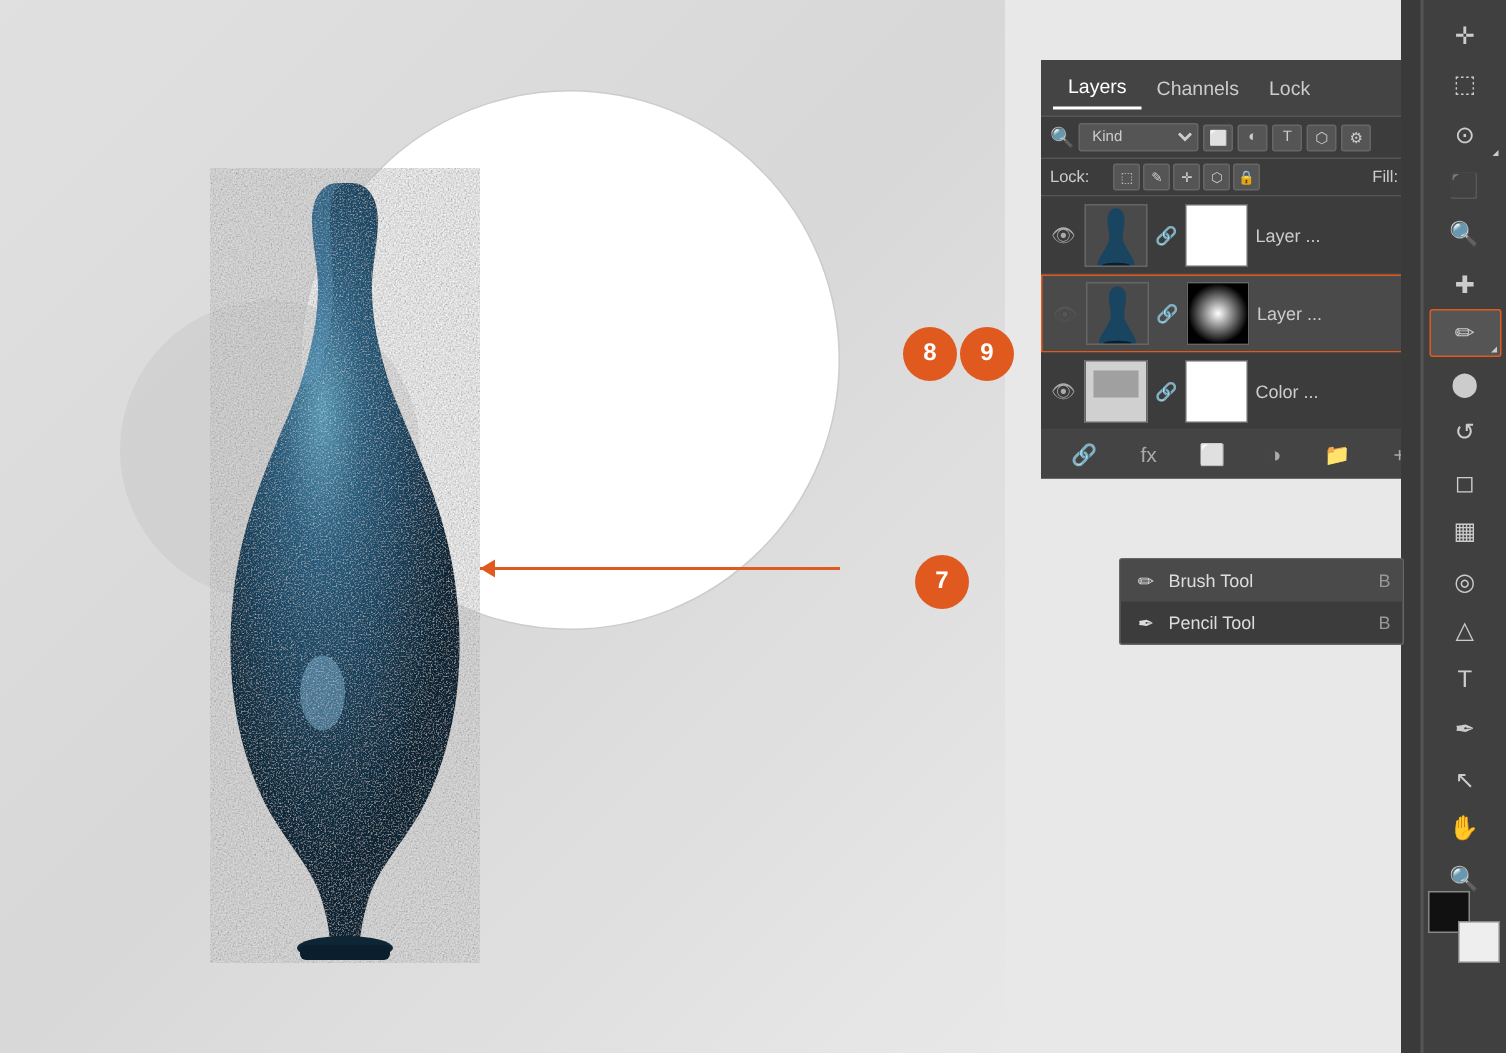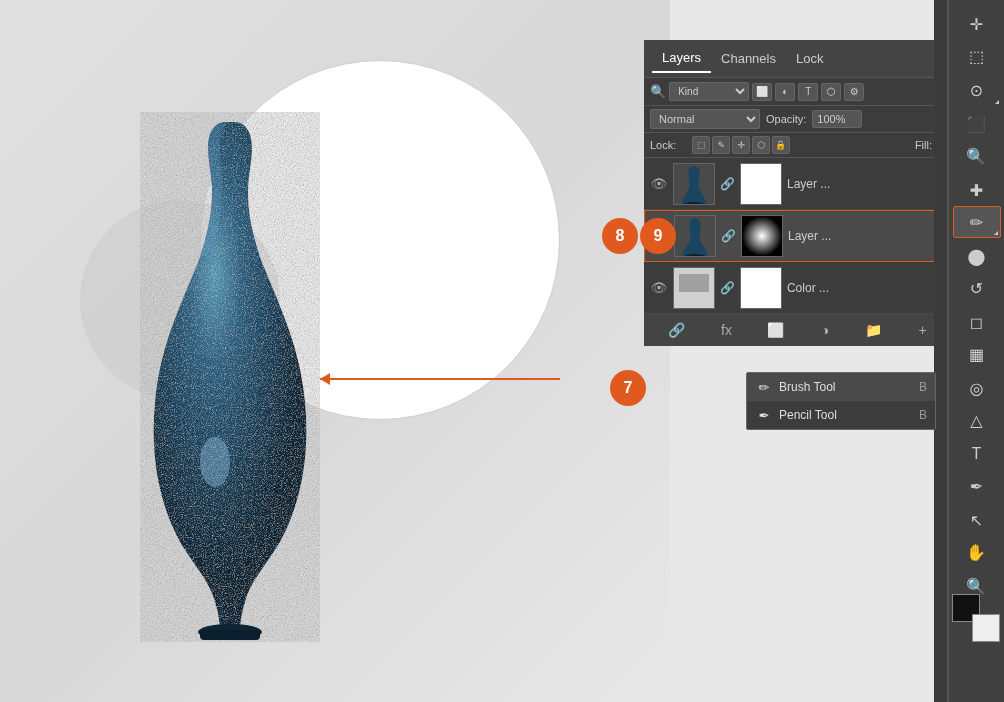--- a/index.html
+++ b/index.html
@@ -79,21 +79,21 @@
       border-top: 6px solid transparent;
       border-bottom: 6px solid transparent;
       border-right: 10px solid #e05a20;
     }
 
     
     .layers-panel {
       position: absolute;
       top: 40px;
       right: 0;
-      width: 360px;
+      width: 310px;
       background: #3c3c3c;
     }
 
     .panel-tabs {
       display: flex;
       align-items: center;
       background: #444;
       padding: 0 8px;
       height: 38px;
       border-bottom: 1px solid #555;
@@ -578,29 +578,20 @@
       <option>Kind</option>
     </select>
     <div class="filter-icon">⬜</div>
     <div class="filter-icon">◐</div>
     <div class="filter-icon">T</div>
     <div class="filter-icon">⬡</div>
     <div class="filter-icon">⚙</div>
     <div class="dot-icon"></div>
   </div>
 
-  <div class="blend-row">
-    <select class="blend-select">
-      <option>Normal</option>
-      <option>Multiply</option>
-      <option>Screen</option>
-    </select>
-    <span class="opacity-label">Opacity:</span>
-    <input class="opacity-value" type="text" value="100%" style="">
-  </div>
 
   <div class="lock-row">
     <span class="lock-label">Lock:</span>
     <div class="lock-icons">
       <div class="lock-icon">⬚</div>
       <div class="lock-icon">✎</div>
       <div class="lock-icon">✛</div>
       <div class="lock-icon">⬡</div>
       <div class="lock-icon">🔒</div>
     </div>

